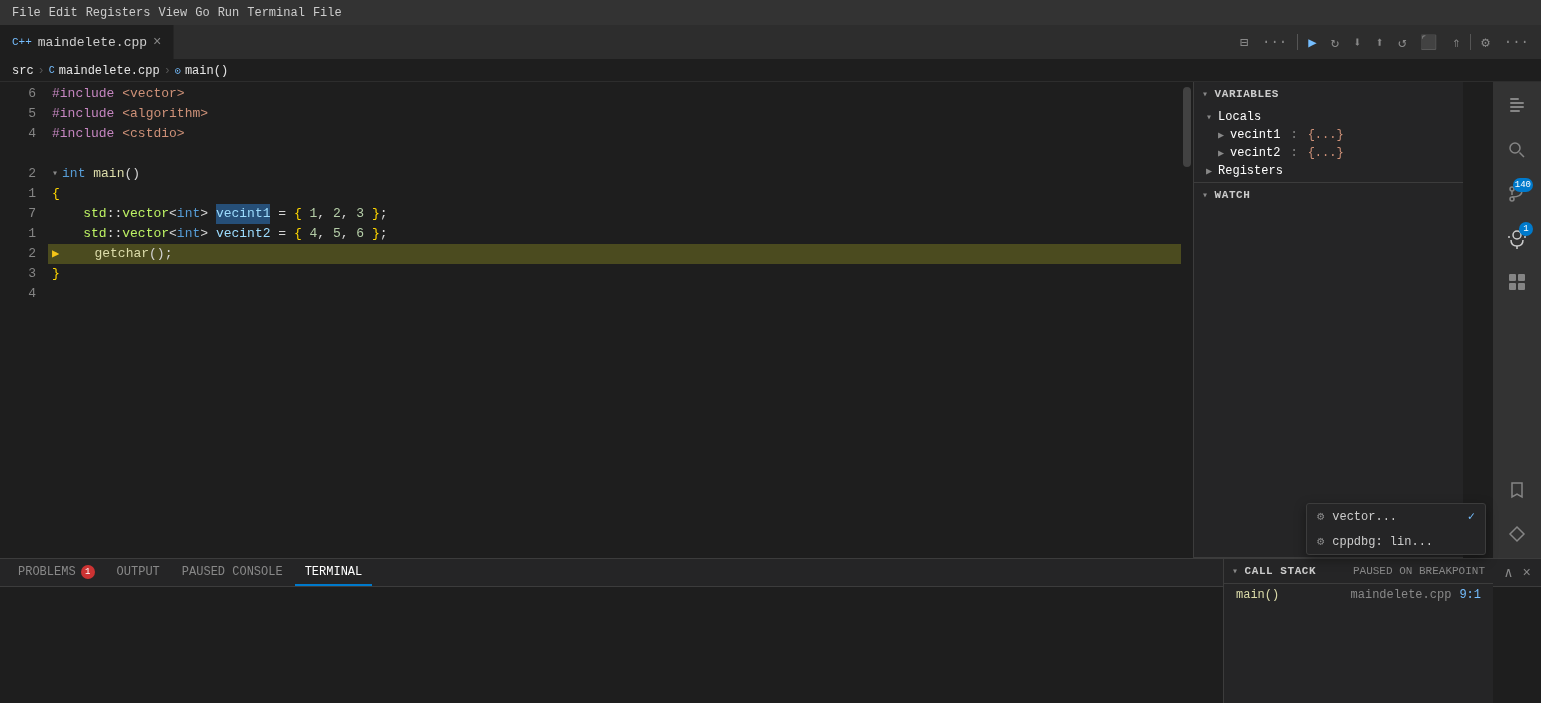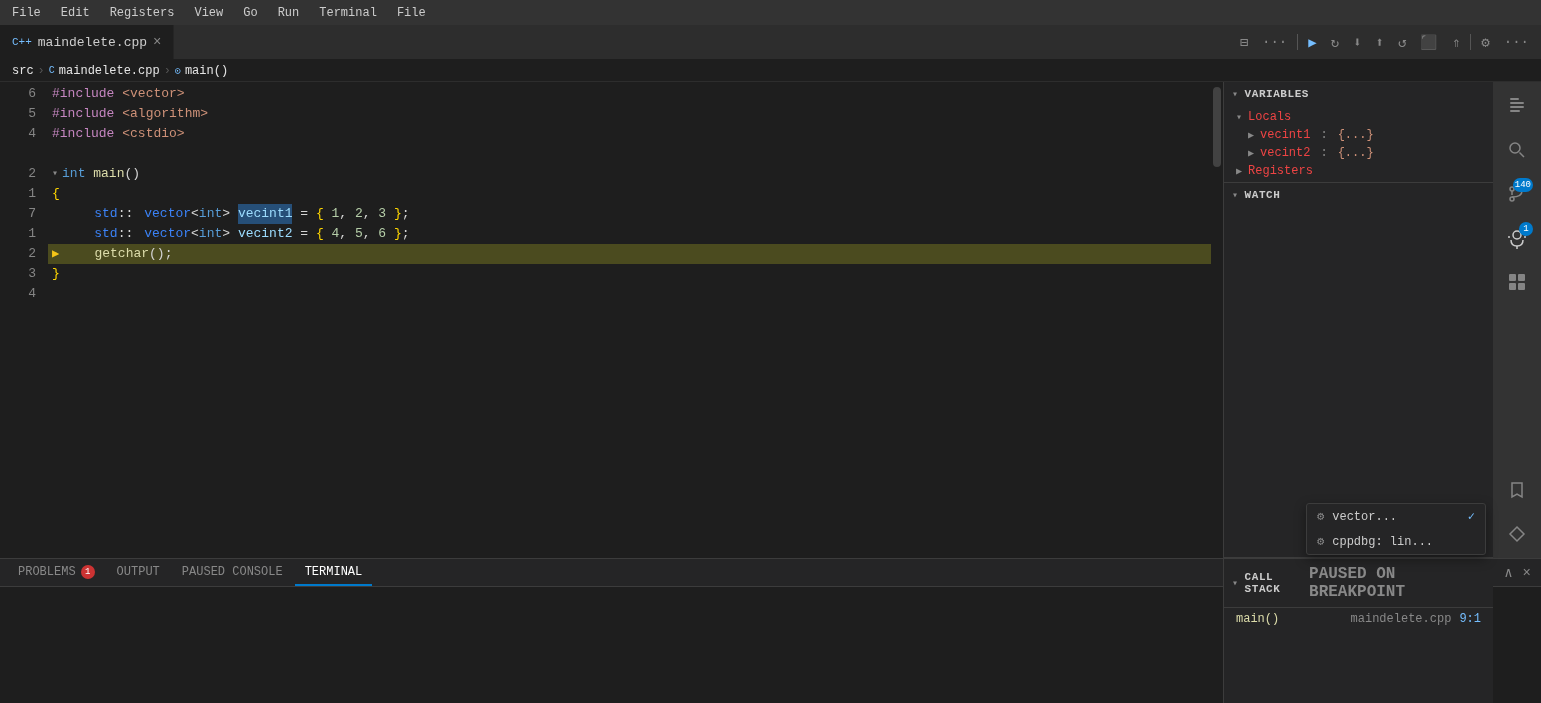--- a/index.html
+++ b/index.html
@@ -15,21 +15,21 @@
       flex-direction: column;
     }
 
     
     .menubar {
       display: flex;
       align-items: center;
       background: #333333;
       height: 25px;
       padding: 0 8px;
-      gap: 12px;
+      gap: 0;
       flex-shrink: 0;
     }
     .menubar-item {
       color: #cccccc;
       font-size: 12px;
       cursor: pointer;
       padding: 2px 4px;
     }
 
     
@@ -151,21 +151,21 @@
       font-size: 12px;
     }
 
     
     .kw { color: #569cd6; }
     .fn { color: #dcdcaa; }
     .num { color: #b5cea8; }
     .pp { color: #c586c0; }
     .inc { color: #ce9178; }
     .var { color: #9cdcfe; }
-    .type { color: #3b82f6; margin-left: 11px; }
+    .type { color: #bef264; }
     .plain { color: #d4d4d4; }
     .bracket { color: #ffd700; }
     .highlight-var { color: #9cdcfe; background: #264f78; }
 
     
     .editor-scrollbar {
       width: 12px;
       background: #1e1e1e;
       flex-shrink: 0;
     }
@@ -212,34 +212,35 @@
     .tree-item {
       display: flex;
       align-items: center;
       padding: 2px 8px 2px 16px;
       cursor: pointer;
       font-size: 12px;
       color: #cccccc;
       gap: 6px;
     }
     .tree-item .ti-arrow { color: #888; font-size: 10px; }
-    .tree-item .ti-label { color: #ef4444; }
+    .tree-item .ti-label { color: #ffffff; }
     .tree-item .ti-value { color: #ce9178; }
 
     
     .activity-bar {
       width: 48px;
       background: #333333;
       display: flex;
       flex-direction: column;
       align-items: center;
       padding: 4px 0;
       gap: 4px;
       flex-shrink: 0;
       position: relative;
+      margin-left: 30px;
     }
     .activity-icon {
       width: 40px;
       height: 40px;
       display: flex;
       align-items: center;
       justify-content: center;
       cursor: pointer;
       border-radius: 4px;
       color: #858585;
@@ -376,24 +377,24 @@
       justify-content: space-between;
       padding: 6px 8px;
       border-bottom: 1px solid #3c3c3c;
       font-size: 11px;
       font-weight: bold;
       letter-spacing: 0.05em;
       text-transform: uppercase;
       color: #cccccc;
     }
     .paused-badge {
-      font-size: 16px;
+      font-size: 11px;
       color: #888;
       text-transform: none;
-      font-weight: bold;
+      font-weight: normal;
       letter-spacing: 0;
     }
     .call-stack-item {
       display: flex;
       align-items: center;
       justify-content: space-between;
       padding: 4px 12px;
       cursor: pointer;
       font-size: 12px;
     }

